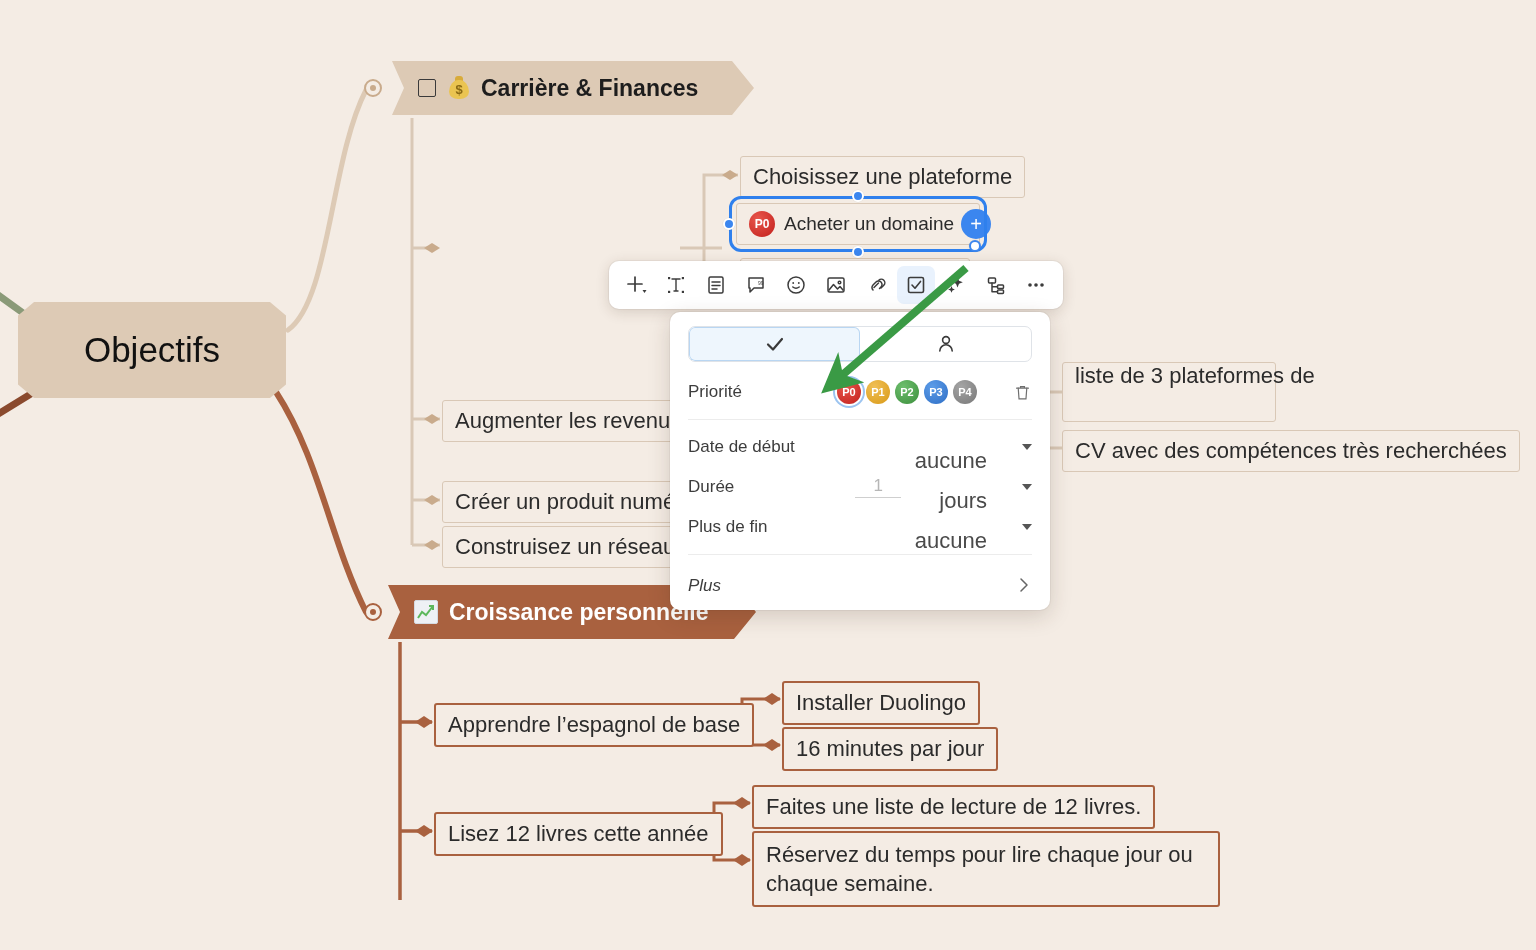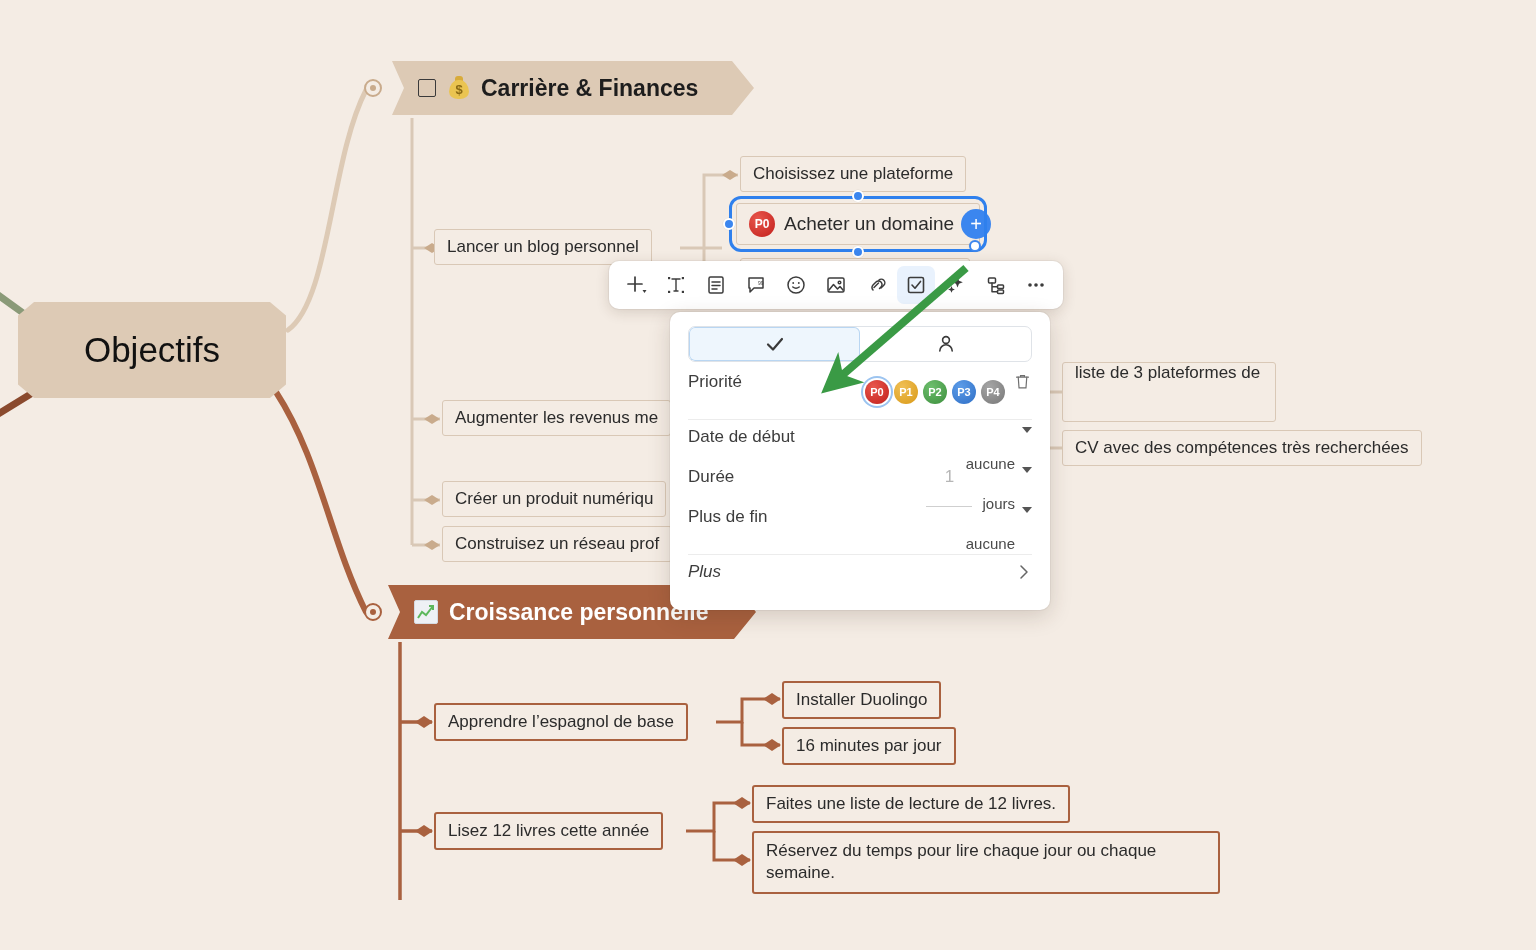--- a/index.html
+++ b/index.html
@@ -17,21 +17,21 @@
   svg.edges {
     position: absolute; left: 0; top: 0;
     width: 1536px; height: 950px;
     pointer-events: none;
   }
 
   
   .node {
     position: absolute;
     display: flex; align-items: center;
-    font-size: 17px;
+    font-size: 22px;
     color: #2b2b2b;
     white-space: nowrap;
   }
   .node-plain {
     background: #f4ece4;
     border: 1.5px solid #d9c8b6;
     border-radius: 3px;
     padding: 7px 12px;
   }
   .node-brownborder {
@@ -195,24 +195,24 @@
     border-radius: 7px;
     overflow: hidden;
     height: 36px;
   }
   .tab {
     flex: 1; display: flex; align-items: center; justify-content: center;
     color: #3a3a3a;
   }
   .tab.active { background: #eef6fd; box-shadow: inset 0 0 0 1px #b9d6f2; border-radius: 6px; }
   .prow {
-    display: flex; 
+    display: flex; align-items: center;
     padding: 0 18px;
     height: 40px;
-    font-size: 17px; color: #3d3d3d;
+    font-size: 17px; color: #3d3d3d; gap: 28px;
   }
   .prow .lbl { flex: 0 0 auto; }
   .prow .spacer { flex: 1 1 auto; }
   .prio-list { display: flex; align-items: center; gap: 5px; }
   .prio {
     width: 24px; height: 24px; border-radius: 50%;
     color: #fff; font-size: 11px; font-weight: 700;
     display: flex; align-items: center; justify-content: center;
   }
   .prio.sel { box-shadow: 0 0 0 2px #fff, 0 0 0 4px #9cc4f0; }
@@ -222,21 +222,21 @@
     background: linear-gradient(90deg, #d2705f 0%, #c08a6a 45%, #8fbc86 100%);
   }
   .slider .thumb {
     position: absolute; left: -6px; top: 50%; transform: translateY(-50%);
     width: 14px; height: 14px; border-radius: 50%;
     background: #fff; border: 2.5px solid #3b86ef;
   }
   .pct { font-size: 16px; color: #9a9a9a; min-width: 34px; text-align: right; }
   .xbtn { color: #777; font-size: 19px; line-height: 1; padding-left: 4px; }
   .divider { height: 1px; background: #ececec; margin: 7px 18px; }
-  .val { color: #4a4a4a; font-size: 15px; margin-top: 28px; }
+  .val { color: #4a4a4a; font-size: 22px; margin-top: 28px; }
   .caret { display:inline-block; margin-left: 7px; border-left: 5px solid transparent; border-right: 5px solid transparent; border-top: 6px solid #555; vertical-align: middle; }
   .dur-input {
     width: 46px; text-align: center; color: #b6b6b6; font-size: 17px;
     border-bottom: 1.5px solid #cfcfcf; padding-bottom: 1px; margin-right: 10px;
   }
   .chev-right { color: #666; font-size: 20px; line-height: 1; }
   .trash { color: #6f6f6f; margin-left: 8px; display: flex; }
 </style>
 </head>
 <body>
@@ -299,23 +299,20 @@
   <div class="banner banner-career" style="left:392px; top:61px; width:362px;">
     <span class="chk"></span>
     <span class="money-emoji">
       <span class="tie"></span>
         <span class="bag"></span>
         <span class="dollar">$</span>
     </span>
     <span>Carrière &amp; Finances</span>
   </div>
 
-  <div class="node node-plain" style="left:434px; top:229px;">
-    <span>Lancer un blog personnel</span>
-  </div>
   <div class="node node-plain" style="left:442px; top:400px;">
     <span>Augmenter les revenus me</span>
   </div>
   <div class="node node-plain" style="left:442px; top:481px;">
     <span>Créer un produit numériqu</span>
   </div>
   <div class="node node-plain" style="left:442px; top:526px;">
     <span>Construisez un réseau prof</span>
   </div>
 

